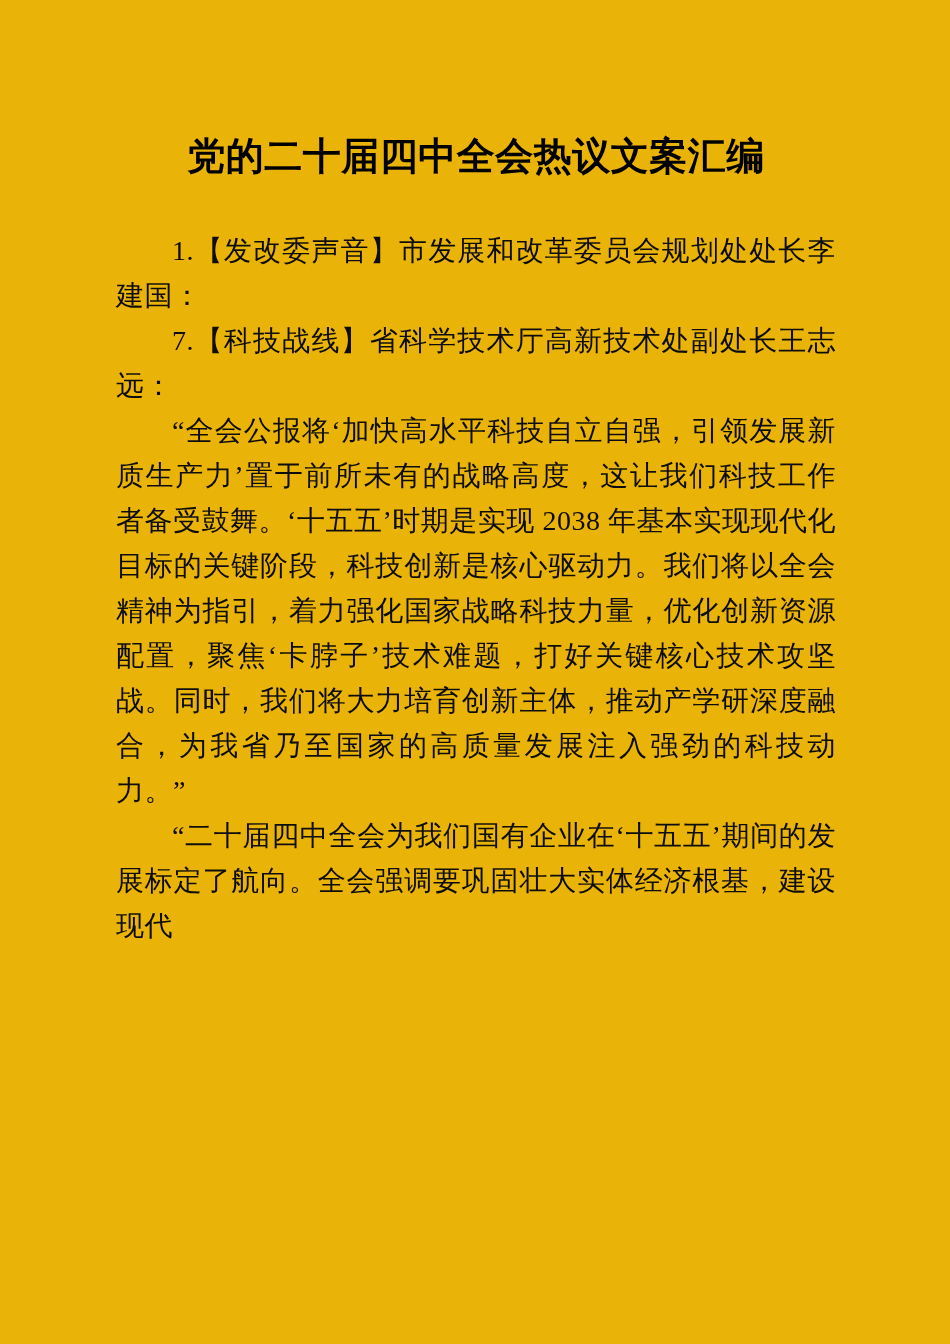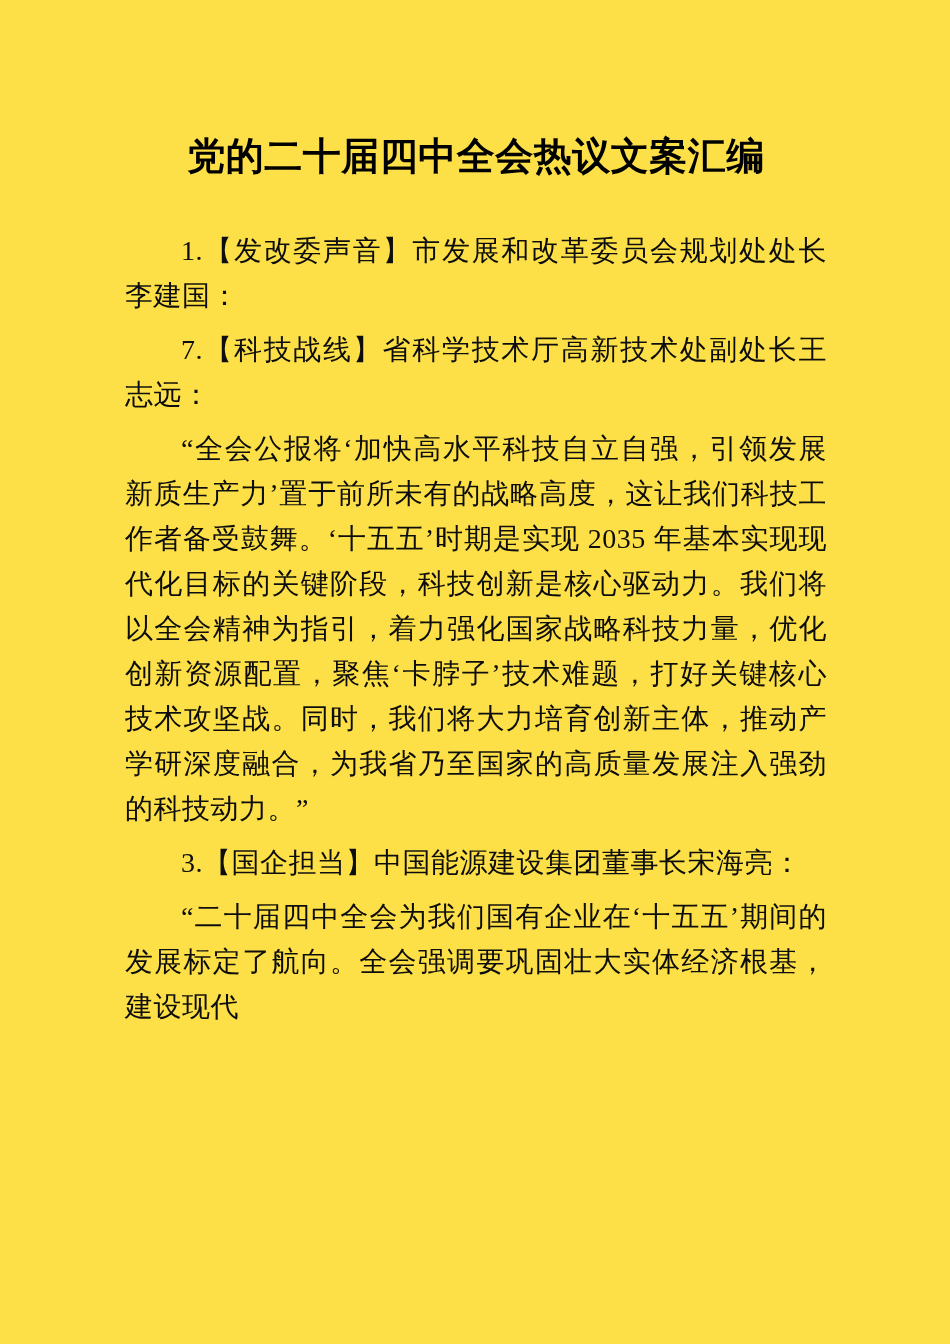--- a/index.html
+++ b/index.html
@@ -4,39 +4,39 @@
 <style>
   html, body {
     margin: 0;
     padding: 0;
     background: #ffffff;
   }
   .page {
     position: relative;
     width: 950px;
     height: 1344px;
-    background: #fde047;
+    background: #eab308;
     overflow: hidden;
     color: #000000;
     font-family: "Liberation Serif", serif;
   }
   .content {
     padding: 130px 114px 0 116px; 
   }
   .doc-title {
     margin: 0 0 46px 0;
     font-size: 38px;
     line-height: 52px;
     font-weight: bold;
     text-align: center;
     letter-spacing: 0.5px;
     color: #000000;
   }
   .para {
-    margin: 9px;
+    margin: 0;
     font-size: 28px;
     line-height: 45px;
     text-align: justify;
     text-indent: 2em;
     letter-spacing: 0.5px;
     color: #0d0d0d;
     font-weight: 400;
   }
 </style>
 </head>
@@ -44,19 +44,18 @@
 
 <div class="page">
   <div class="content">
     <h1 class="doc-title">党的二十届四中全会热议文案汇编</h1>
 
     <p class="para">1.【发改委声音】市发展和改革委员会规划处处长李建国：</p>
 
 
     <p class="para">7.【科技战线】省科学技术厅高新技术处副处长王志远：</p>
 
-    <p class="para">“全会公报将‘加快高水平科技自立自强，引领发展新质生产力’置于前所未有的战略高度，这让我们科技工作者备受鼓舞。‘十五五’时期是实现 2035 年基本实现现代化目标的关键阶段，科技创新是核心驱动力。我们将以全会精神为指引，着力强化国家战略科技力量，优化创新资源配置，聚焦‘卡脖子’技术难题，打好关键核心技术攻坚战。同时，我们将大力培育创新主体，推动产学研深度融合，为我省乃至国家的高质量发展注入强劲的科技动力。”</p>
+    <p class="para">“全会公报将‘加快高水平科技自立自强，引领发展新质生产力’置于前所未有的战略高度，这让我们科技工作者备受鼓舞。‘十五五’时期是实现 2038 年基本实现现代化目标的关键阶段，科技创新是核心驱动力。我们将以全会精神为指引，着力强化国家战略科技力量，优化创新资源配置，聚焦‘卡脖子’技术难题，打好关键核心技术攻坚战。同时，我们将大力培育创新主体，推动产学研深度融合，为我省乃至国家的高质量发展注入强劲的科技动力。”</p>
 
-    <p class="para">3.【国企担当】中国能源建设集团董事长宋海亮：</p>
 
     <p class="para">“二十届四中全会为我们国有企业在‘十五五’期间的发展标定了航向。全会强调要巩固壮大实体经济根基，建设现代</p>
   </div>
 </div>
 
 </body></html>

